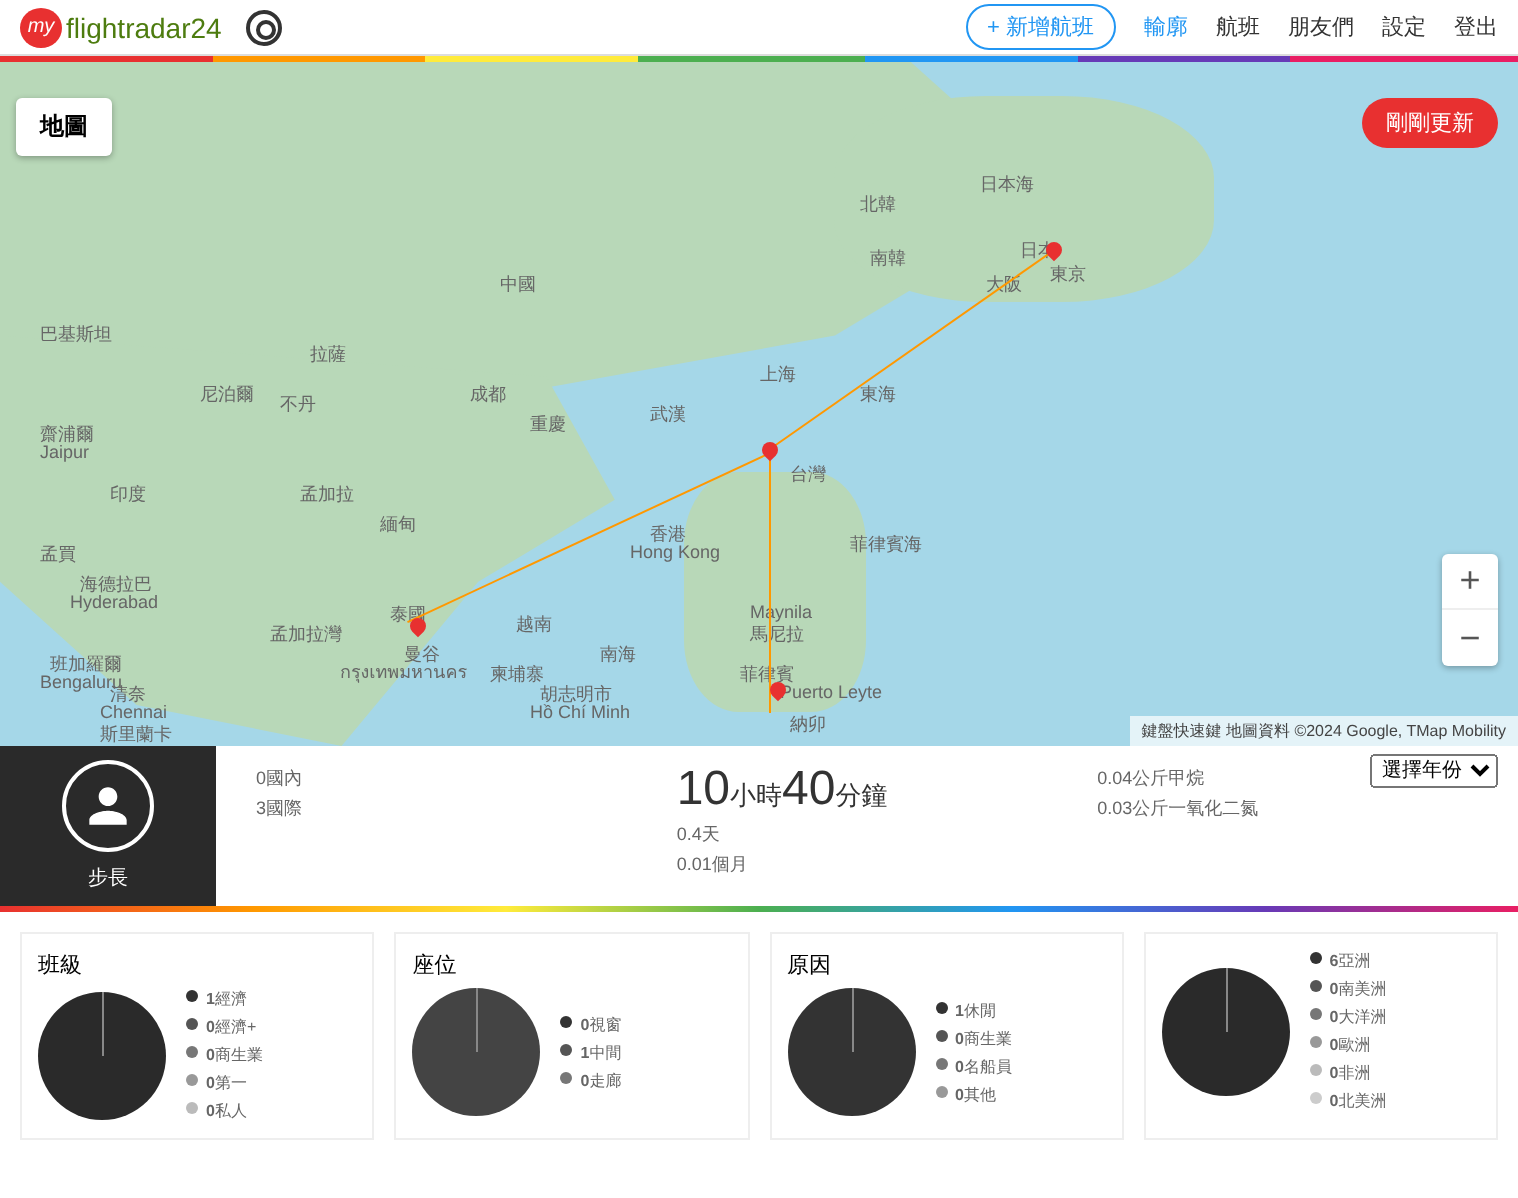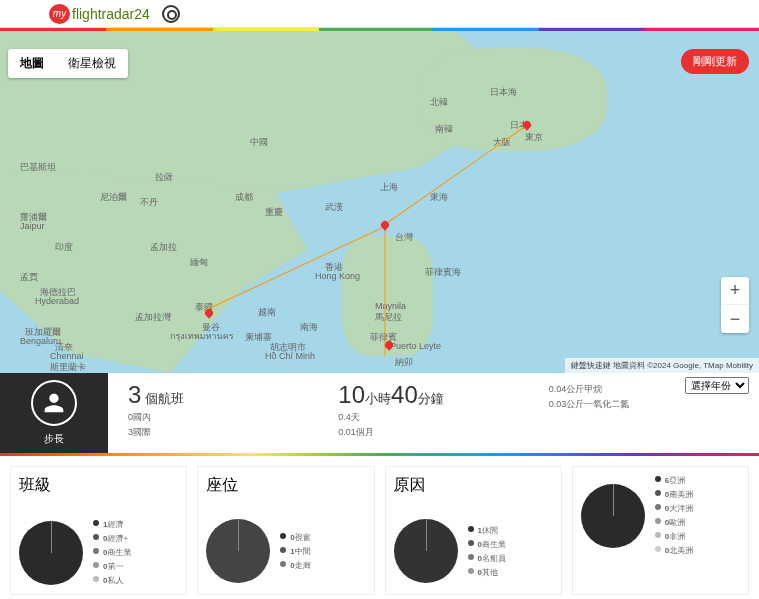--- a/index.html
+++ b/index.html
@@ -1,20 +1,20 @@
 <!DOCTYPE html>
 <html><head>
 <meta charset="utf-8">
 <style>
 * { margin: 0; padding: 0; box-sizing: border-box; }
 body { font-family: Arial, sans-serif; width: 759px; height: 599px; overflow: hidden; background: #fff; }
 
 .header { height: 28px; display: flex; align-items: center; padding: 0 10px; border-bottom: 1px solid #ddd; }
 .logo { display: flex; align-items: center; gap: 2px; }
-.logo-circle { width: 21px; height: 20px; border-radius: 50%; background: #e83030; color: #fff; font-size: 10px; display: flex; align-items: center; justify-content: center; font-style: italic; margin-left: 39px; }
+.logo-circle { width: 21px; height: 20px; border-radius: 50%; background: #e83030; color: #fff; font-size: 10px; display: flex; align-items: center; justify-content: center; font-style: italic; }
 .logo-text { font-size: 14px; color: #4d7c0f; }
 .refresh-icon { margin-left: 12px; width: 18px; height: 18px; border: 2px solid #333; border-radius: 50%; position: relative; }
 .refresh-icon::after { content: ''; position: absolute; width: 6px; height: 6px; border: 2px solid #333; border-radius: 50%; top: 3px; left: 3px; }
 .nav { margin-left: auto; display: flex; align-items: center; gap: 14px; font-size: 11px; color: #333; }
 .add-flight-btn { border: 1px solid #2196f3; color: #2196f3; border-radius: 14px; padding: 3px 10px; display: flex; align-items: center; gap: 4px; cursor: pointer; }
 .nav-item.active { color: #2196f3; }
 .nav-item { cursor: pointer; }
 
 .rainbow { height: 3px; background: linear-gradient(to right, #e83030 0%, #e83030 14%, #ff9800 14%, #ff9800 28%, #ffeb3b 28%, #ffeb3b 42%, #4caf50 42%, #4caf50 57%, #2196f3 57%, #2196f3 71%, #673ab7 71%, #673ab7 85%, #e91e63 85%); }
 
@@ -47,36 +47,44 @@
 .stats-content { flex: 1; display: flex; padding: 8px 10px; position: relative; }
 .stat-block { flex: 1; padding: 0 10px; }
 .stat-main { font-size: 13px; color: #333; }
 .stat-main .big { font-size: 24px; font-weight: 300; }
 .stat-sub { font-size: 9px; color: #666; margin-top: 2px; }
 .year-select { position: absolute; top: 4px; right: 10px; font-size: 10px; padding: 1px; }
 .rainbow2 { height: 3px; background: linear-gradient(to right, #e83030, #ff9800, #ffeb3b, #4caf50, #2196f3, #673ab7, #e91e63); }
 
 .donuts-section { display: flex; padding: 10px; gap: 10px; background: #fff; }
 .donut-card { flex: 1; border: 1px solid #eee; padding: 8px; }
-.donut-title { font-size: 16px; margin-bottom: 23px; }
+.donut-title { font-size: 11px; margin-bottom: 4px; }
 .donut-body { display: flex; gap: 10px; align-items: center; }
 .donut-chart { width: 64px; height: 64px; border-radius: 50%; position: relative; }
 .donut-legend { font-size: 8px; color: #666; display: flex; flex-direction: column; gap: 3px; }
 .legend-item { display: flex; gap: 4px; }
 .legend-dot { width: 6px; height: 6px; border-radius: 50%; flex-shrink: 0; margin-top: 1px; }
 </style>
 </head>
 <body>
 
 <div class="header">
   <div class="logo">
     <span class="logo-circle">my</span>
     <span class="logo-text"><span>flightradar24</span></span>
   </div>
   <div class="refresh-icon"></div>
+  <div class="nav">
+    <div class="add-flight-btn">+ 新增航班</div>
+    <span class="nav-item active">輸廓</span>
+    <span class="nav-item">航班</span>
+    <span class="nav-item">朋友們</span>
+    <span class="nav-item">設定</span>
+    <span class="nav-item">登出</span>
+  </div>
 </div>
 <div class="rainbow"></div>
 
 <div class="map-container">
   <div class="map-bg">
     <div class="land" style="left:0;top:0;width:100%;height:50%;clip-path:polygon(0 0,60% 0,70% 40%,55% 80%,30% 100%,0 100%)"></div>
     <div class="land" style="left:55%;top:5%;width:25%;height:30%;border-radius:40%"></div>
     <div class="land" style="left:0;top:40%;width:45%;height:60%;clip-path:polygon(0 0,80% 10%,90% 40%,70% 60%,50% 100%,20% 90%,0 60%)"></div>
     <div class="land" style="left:45%;top:60%;width:12%;height:35%;border-radius:30%"></div>
   </div>
@@ -133,21 +141,20 @@
   <div class="route-line" style="left:525px;top:95px;width:170px;transform:rotate(145deg)"></div>
   <div class="route-line" style="left:385px;top:195px;width:200px;transform:rotate(155deg)"></div>
   <div class="route-line" style="left:385px;top:195px;width:130px;transform:rotate(90deg)"></div>
   <div class="pin" style="left:523px;top:90px"></div>
   <div class="pin" style="left:381px;top:190px"></div>
   <div class="pin" style="left:205px;top:278px"></div>
   <div class="pin" style="left:385px;top:310px"></div>
 
   <div class="map-type-toggle">
     <div class="map-type-btn active">地圖</div>
-    <div class="map-type-btn">衛星檢視</div>
   </div>
   <div class="just-updated">剛剛更新</div>
   <div class="zoom-controls">
     <div class="zoom-btn">+</div>
     <div class="zoom-btn">−</div>
   </div>
   <div class="map-footer">鍵盤快速鍵 地圖資料 ©2024 Google, TMap Mobility</div>
 </div>
 
 <div class="stats-bar">
@@ -155,21 +162,20 @@
     <div class="avatar-circle">
       <svg width="28" height="28" viewBox="0 0 24 24">
           <path d="M12 12c2.2 0 4-1.8 4-4s-1.8-4-4-4-4 1.8-4 4 1.8 4 4 4zm0 2c-2.7 0-8 1.3-8 4v2h16v-2c0-2.7-5.3-4-8-4z"></path>
         </svg>
     </div>
     <div class="avatar-name">步長</div>
   </div>
   <div class="stats-content">
     <select class="year-select"><option>選擇年份</option></select>
     <div class="stat-block">
-      <div class="stat-main"><span class="big">3</span> <span>個</span><span>航班</span></div>
       <div class="stat-sub">0國內</div>
       <div class="stat-sub">3國際</div>
     </div>
     <div class="stat-block">
       <div class="stat-main"><span class="big">10</span><span>小時</span><span class="big">40</span><span>分鐘</span></div>
       <div class="stat-sub">0.4天</div>
       <div class="stat-sub">0.01個月</div>
     </div>
     <div class="stat-block">
       <div class="stat-sub">0.04公斤甲烷</div>

